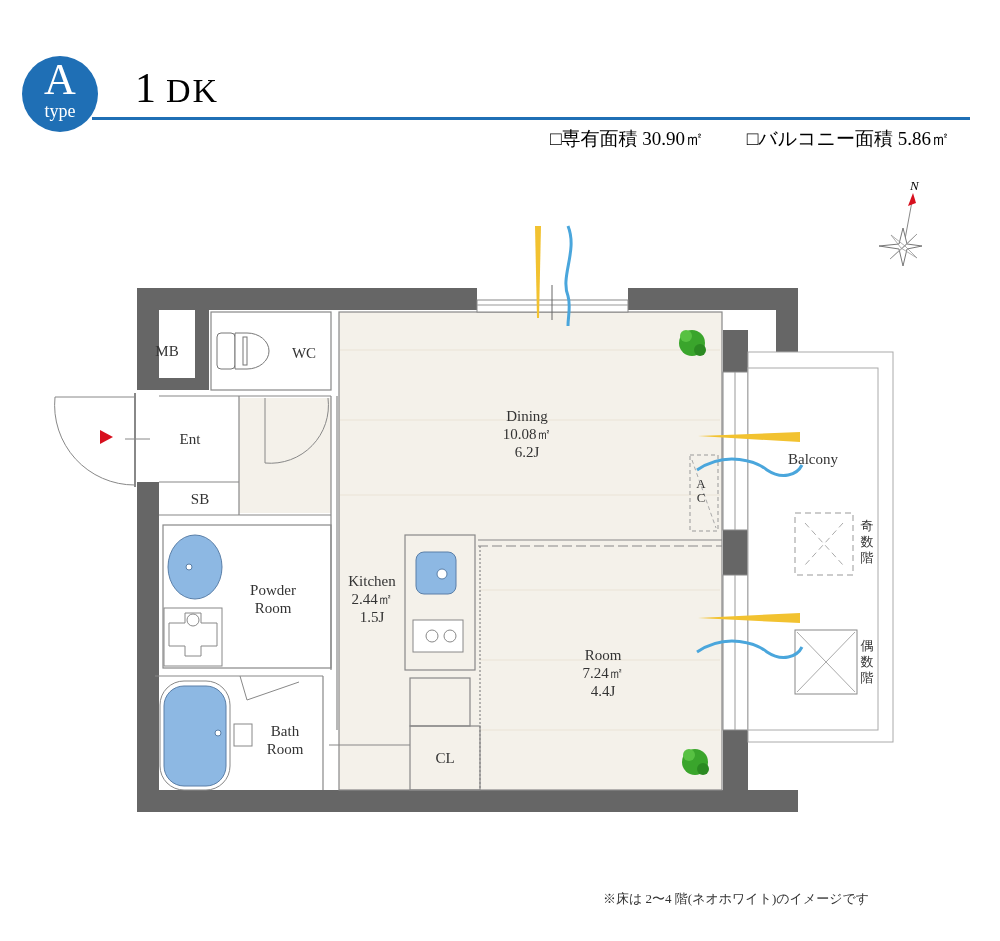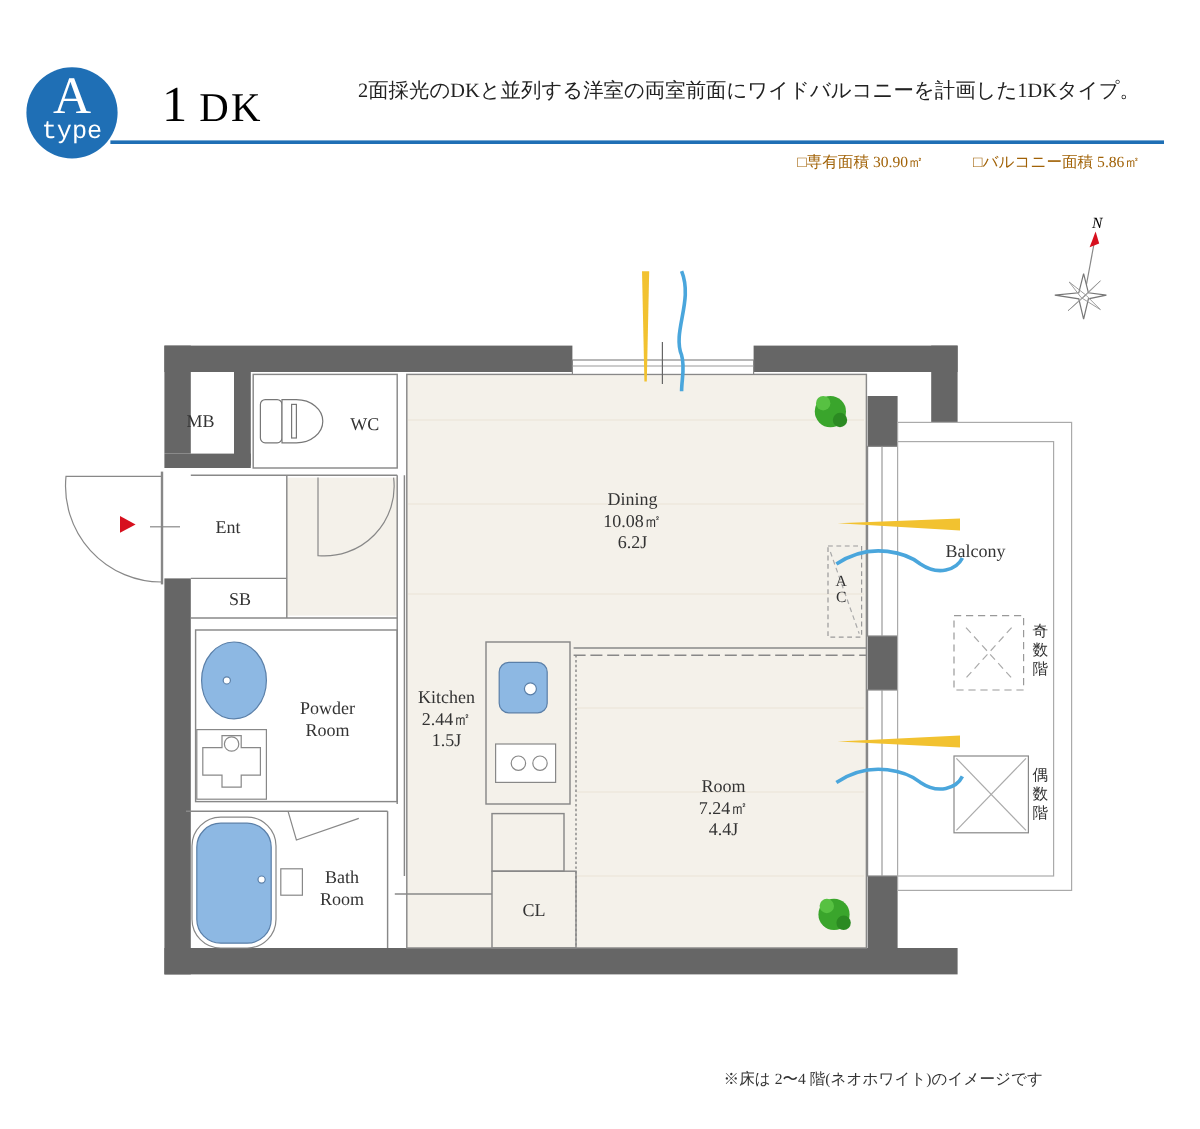--- a/index.html
+++ b/index.html
@@ -1,42 +1,41 @@
 <!DOCTYPE html>
 <html><head>
 <meta charset="utf-8">
 <style>
   html,body{margin:0;padding:0;background:#fff;}
   body{width:1000px;height:941px;position:relative;overflow:hidden;font-family:"Liberation Serif","DejaVu Serif",serif;color:#333;}
   .abs{position:absolute;}
   .badge{left:22px;top:56px;width:76px;height:76px;border-radius:50%;background:#1f6fb5;color:#fff;text-align:center;}
   .badge .big{position:absolute;left:0;right:0;top:2px;font-size:44px;line-height:44px;}
-  .badge .small{position:absolute;left:0;right:0;top:46px;font-size:21px;line-height:18px;font-family:Liberation Mono, monospace;}
+  .badge .small{position:absolute;left:0;right:0;top:46px;font-size:18px;line-height:18px;}
   .layout-title{left:135px;top:64px;font-size:42px;color:#000000;letter-spacing:2px;}
   .layout-title .dk{font-size:34px;margin-left:8px;}
   .rule{left:92px;top:117px;width:878px;height:3px;background:#1f6fb5;}
   .desc{right:50px;top:64px;text-align:right;font-size:17px;line-height:24px;color:#222;}
-  .areas{right:50px;top:126px;font-size:13px;color:#a16207;}
+  .areas{right:50px;top:126px;font-size:19px;color:#000000;}
   .areas span{margin-left:38px;}
   .footnote{left:603px;top:890px;font-size:13px;color:#333;}
   svg text{font-family:"Liberation Serif","DejaVu Serif",serif;}
 </style>
 </head>
 <body>
 
 <div class="abs badge">
   <div class="big">A</div>
   <div class="small">type</div>
 </div>
 <div class="abs layout-title">
   <span>1</span><span class="dk">DK</span>
 </div>
 <div class="abs rule"></div>
 <div class="abs desc">
-  <div>2面採光のDKと並列する洋室の両室前面にワイドバルコニーを計画した1DKタイプ。</div>
 </div>
 <div class="abs areas">
   <span>□専有面積 30.90㎡</span>
   <span>□バルコニー面積 5.86㎡</span>
 </div>
 
 <svg class="abs" style="left:0;top:0" width="1000" height="941">
 
   <g>
     <text x="910" y="190" font-size="13" font-style="italic">N</text>

